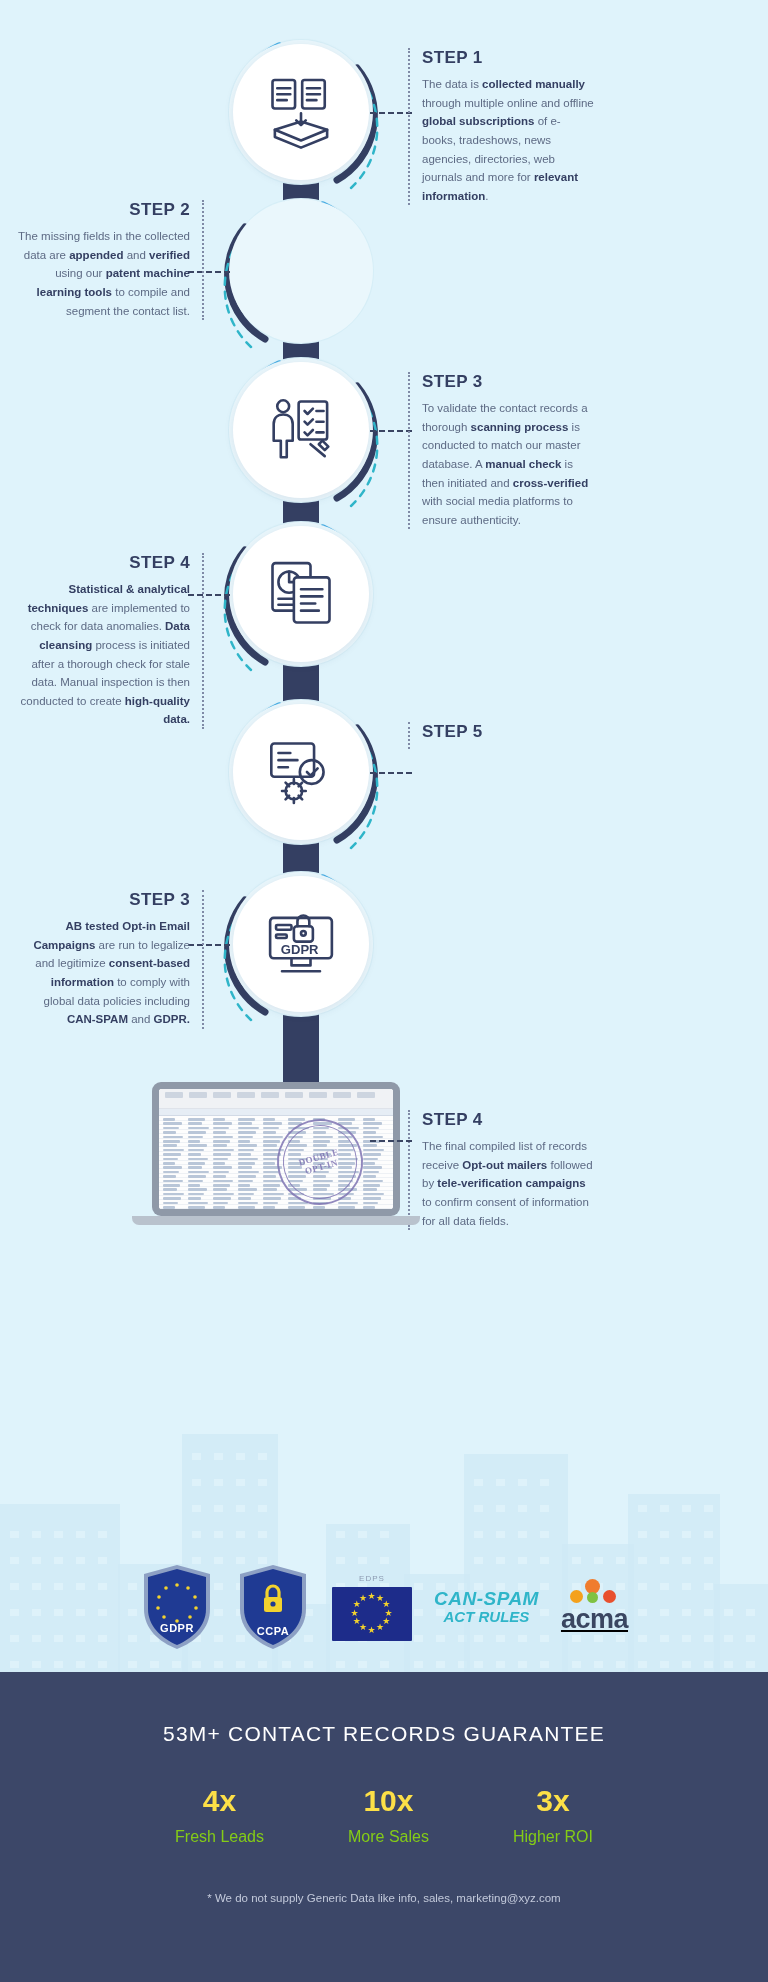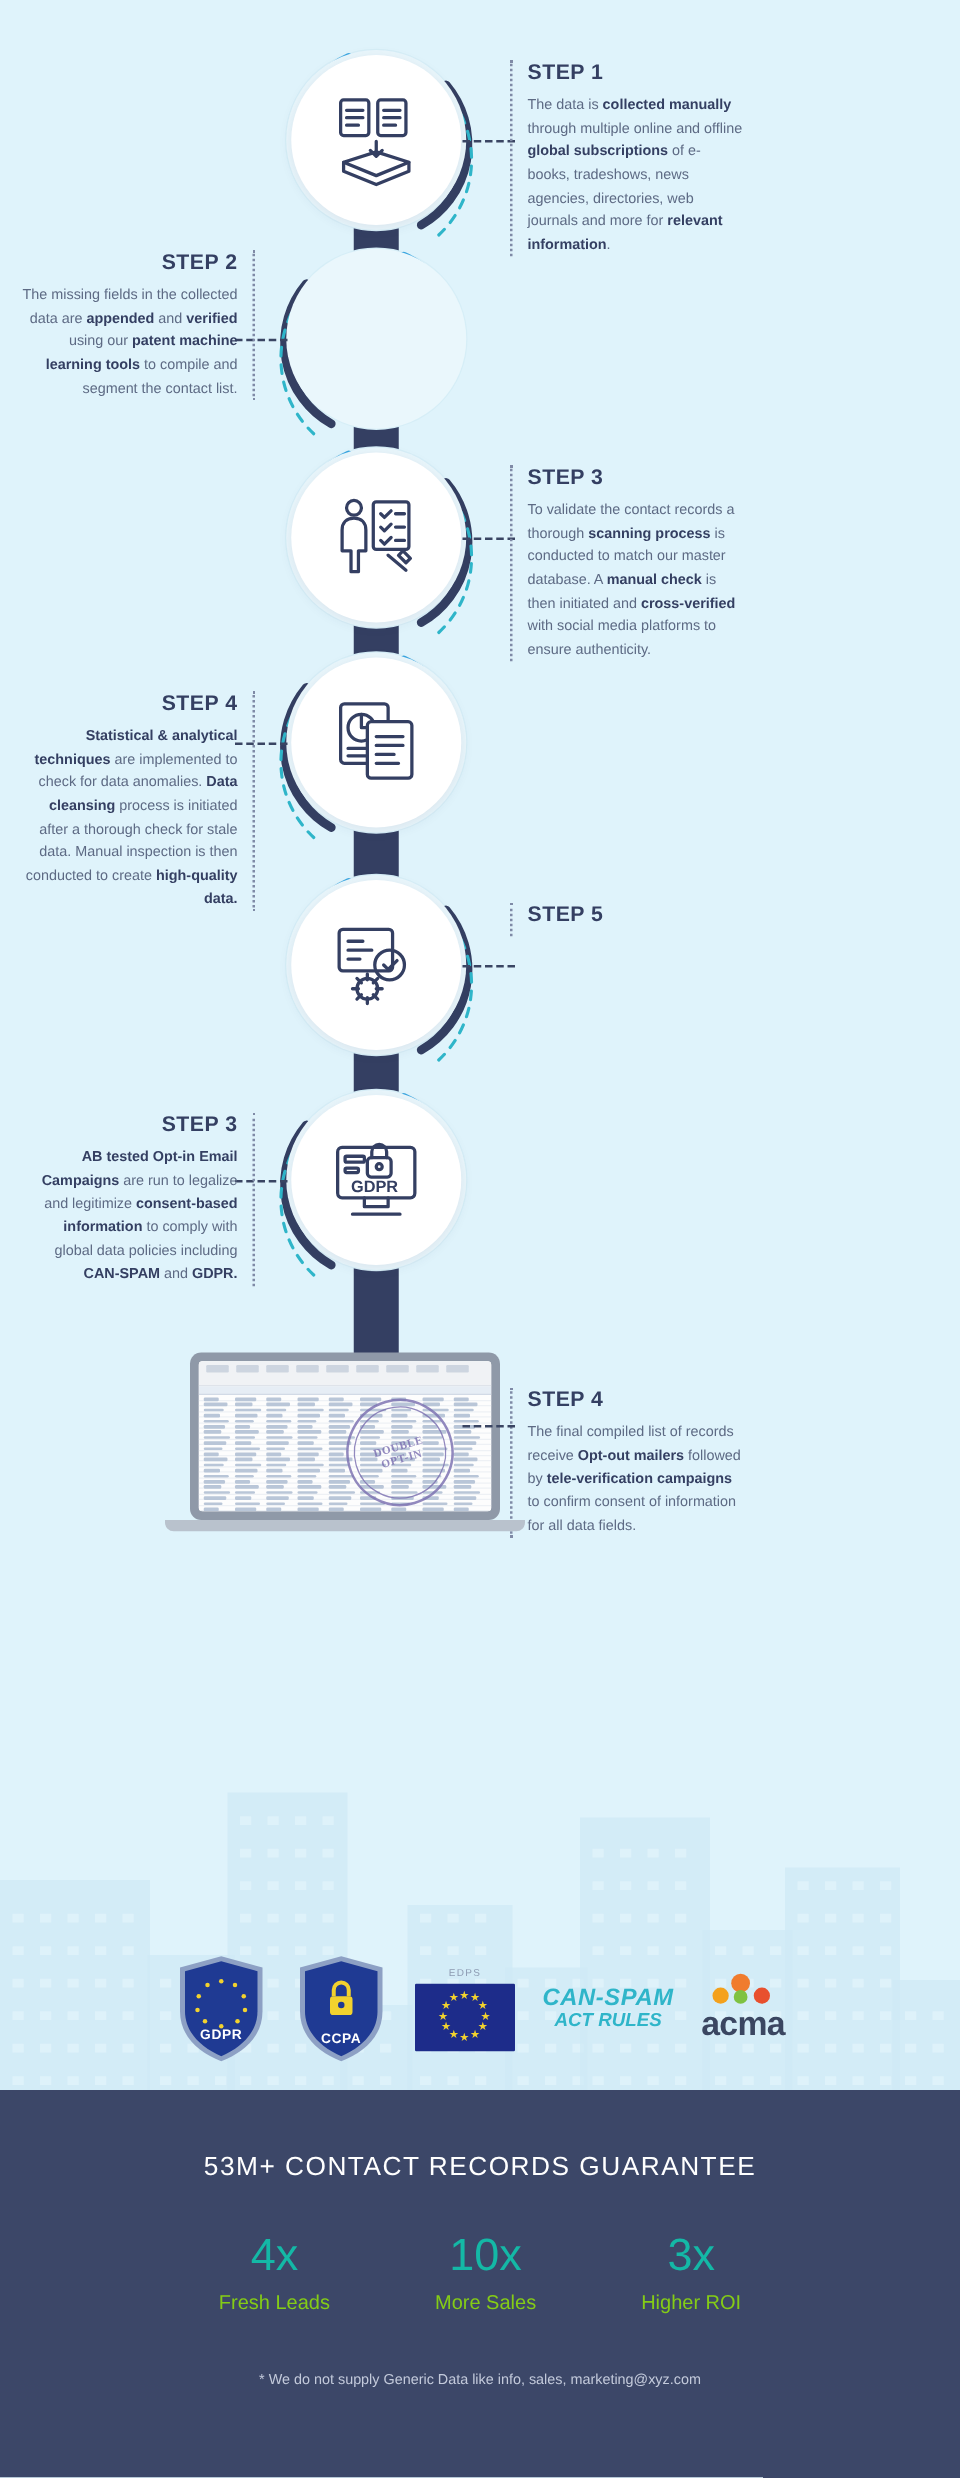--- a/index.html
+++ b/index.html
@@ -94,34 +94,34 @@
   .badge { display:flex; align-items:center; justify-content:center; }
   .shield { position:relative; width:74px; height:88px; }
   .shield svg { width:100%; height:100%; }
   .eu-flag { width:80px; height:54px; background:#1d2c8a; position:relative; border-radius:1px; }
   .eu-star { position:absolute; color:#f2d22e; font-size:9px; line-height:9px; }
   .edps-wrap { display:flex; flex-direction:column; align-items:center; gap:4px; }
   .edps-label { font-size:8px; color:#8d9bb2; letter-spacing:1px; }
   .canspam { text-align:center; color:#2fb5c9; font-style:italic; font-weight:bold; line-height:1.08; font-family:"Liberation Sans", sans-serif; }
   .canspam .l1 { font-size:19px; letter-spacing:.5px; }
   .canspam .l2 { font-size:15px; }
-  .acma { text-align:center; }
+  .acma { text-align:center;text-decoration:underline; }
   .acma .dots { height:24px; position:relative; width:52px; margin:0 auto 1px; }
   .acma .dot { position:absolute; border-radius:50%; }
   .acma .word { font-size:27px; font-weight:bold; color:#3a4661; letter-spacing:-.5px; }
 
   
   .banner { position:absolute; left:0; top:1672px; width:768px; height:310px; background:#3c4768; }
   .banner .headline {
     text-align:center; color:#ffffff; font-size:21px; letter-spacing:1.2px;
     padding-top:50px; font-weight:normal;
   }
   .stats { display:flex; justify-content:center; gap:84px; padding-top:40px; }
   .stat { text-align:center; }
-  .stat .num { font-size:36px; color:#14b8a6; font-weight:normal; line-height:1; }
+  .stat .num { font-size:30px; color:#fde047; font-weight:bold; line-height:1; }
   .stat .lbl { font-size:16px; color:#84cc16; margin-top:12px; }
   .disclaimer { text-align:center; color:#c3cadb; font-size:11.5px; padding-top:46px; }
 </style>
 </head>
 <body>
 
 <div class="skyline" id="skyline">
     <div class="bldg" style="left:0px;width:120px;height:230px;">
       <span class="w" style="left:10px;bottom:14px;"></span>
       <span class="w" style="left:32px;bottom:14px;"></span>

